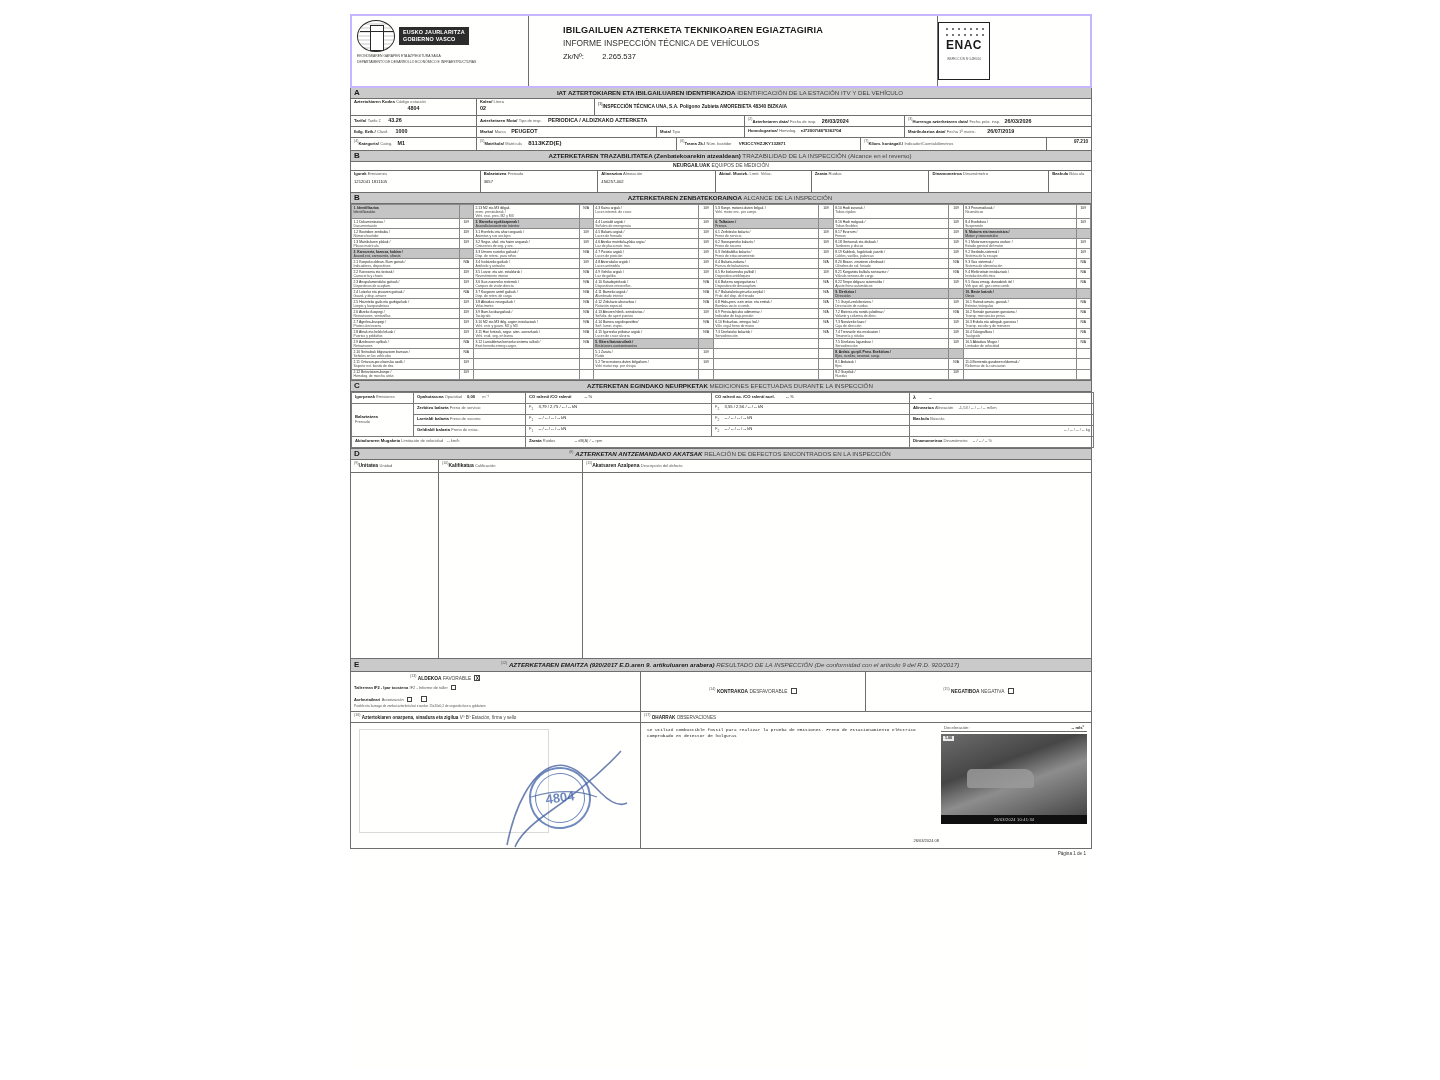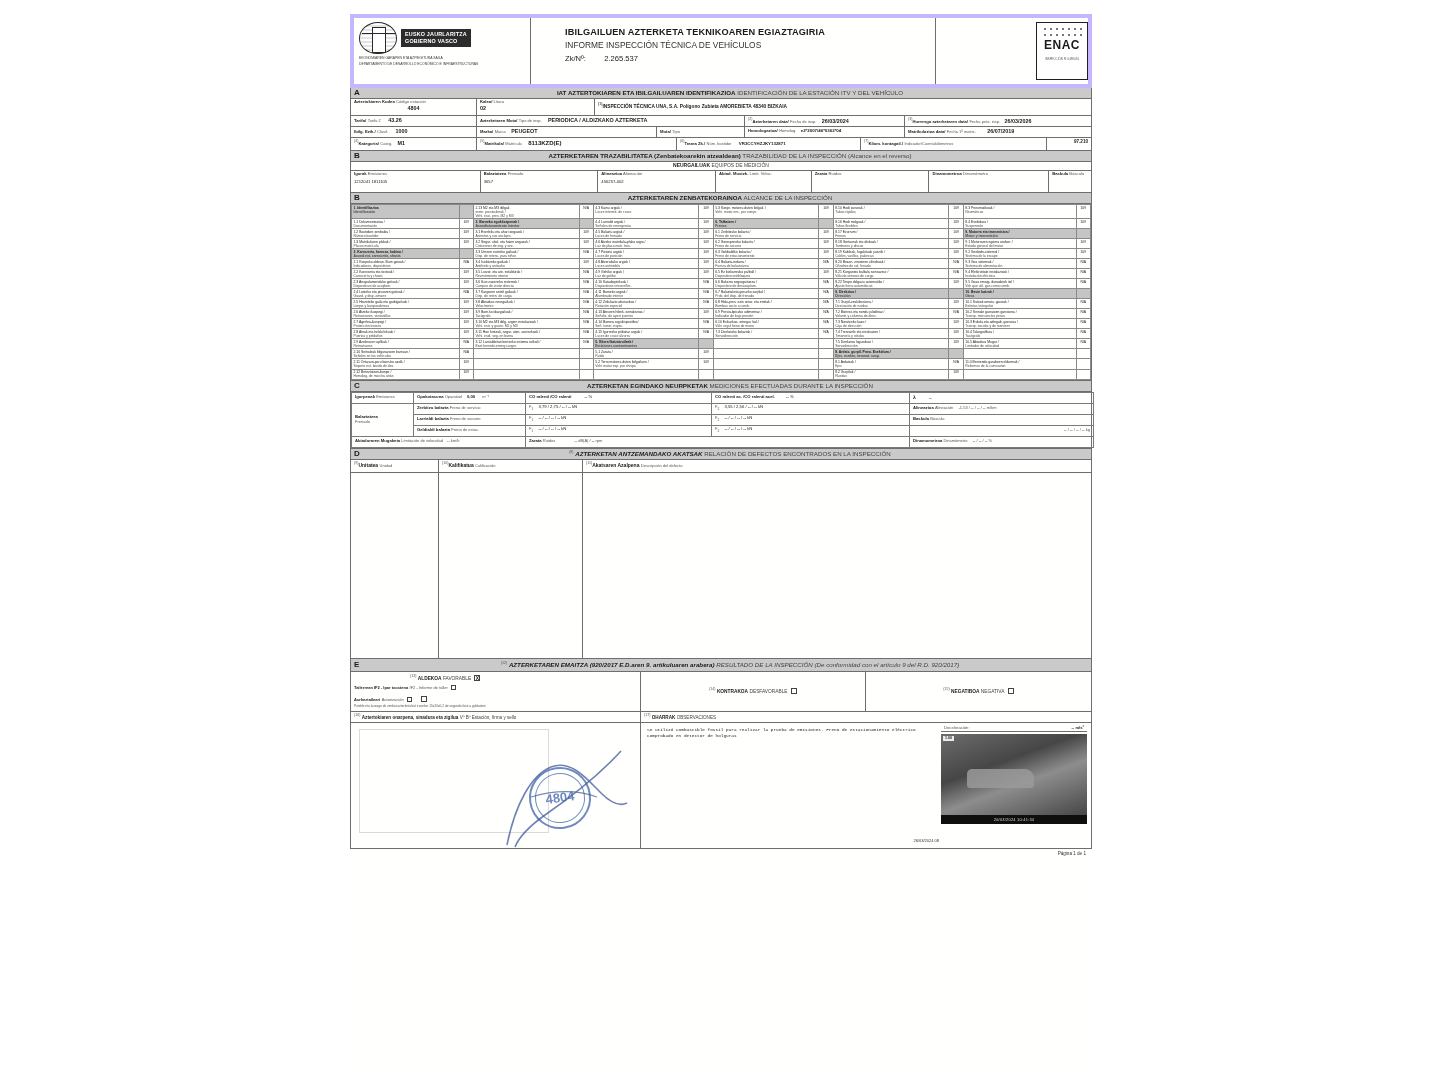--- a/index.html
+++ b/index.html
@@ -18,21 +18,21 @@
   #sheet {
     position: absolute;
     left: 350px; top: 14px;
     width: 742px; height: 1053px;
     background: #fdfdfb;
     color: #1c1c1c;
     font-size: 5px;
     line-height: 1.15;
     filter: contrast(1.02);
   }
-  .bd { border: 4px solid #c4b5fd; }
+  .bd { border: 2px solid #c4b5fd; }
   .bb { border-bottom: 1px solid #6e6e6e; }
   .bl { border-left: 1px solid #6e6e6e; }
   .br { border-right: 1px solid #6e6e6e; }
   .row { display: flex; }
   .gray { background: #c9c9c9; }
   .eu { font-weight: bold; }
   .es { font-weight: normal; color: #444; }
   .tiny { font-size: 4px; color: #555; }
   .sup { font-size: 3.6px; vertical-align: super; color: #555; }
 
@@ -54,21 +54,21 @@
     background:#2b2b2b;
   }
   .govbox { background:#2e2e2e; color:#fff; padding:2px 4px; line-height:1.35; }
   .govbox div { font-weight:bold; font-size:5.4px; letter-spacing:.2px; }
   .deptline { font-size:3.4px; color:#3a3a3a; line-height:1.25; }
   #hdr-title { flex:1; border-left:1px solid #6e6e6e; border-right:1px solid #6e6e6e;
                padding:9px 0 0 34px; }
   #hdr-title .t1 { font-size:9.2px; font-weight:bold; letter-spacing:.15px; }
   #hdr-title .t2 { font-size:8.4px; color:#333; margin-top:3px; }
   #hdr-title .t3 { font-size:7.6px; margin-top:5px; }
-  #hdr-enac { width:152px; display:flex; align-items:center; justify-content:flex-end; }
+  #hdr-enac { width:152px; display:flex; align-items:center; justify-content:flex-start; }
   .enac {
     width:52px; height:58px; border:1.4px solid #222; background:#fff;
     display:flex; flex-direction:column; align-items:center; justify-content:flex-start;
     padding-top:3px;
   }
   .enac .dots { width:40px; height:12px;
     background: radial-gradient(circle at 3px 3px,#777 1px,transparent 1.2px) 0 0/6px 6px; }
   .enac .word { font-size:12px; font-weight:bold; letter-spacing:.5px; margin-top:1px; }
   .enac .sm { font-size:2.9px; color:#555; text-align:center; margin-top:5px; line-height:1.3; }
 

